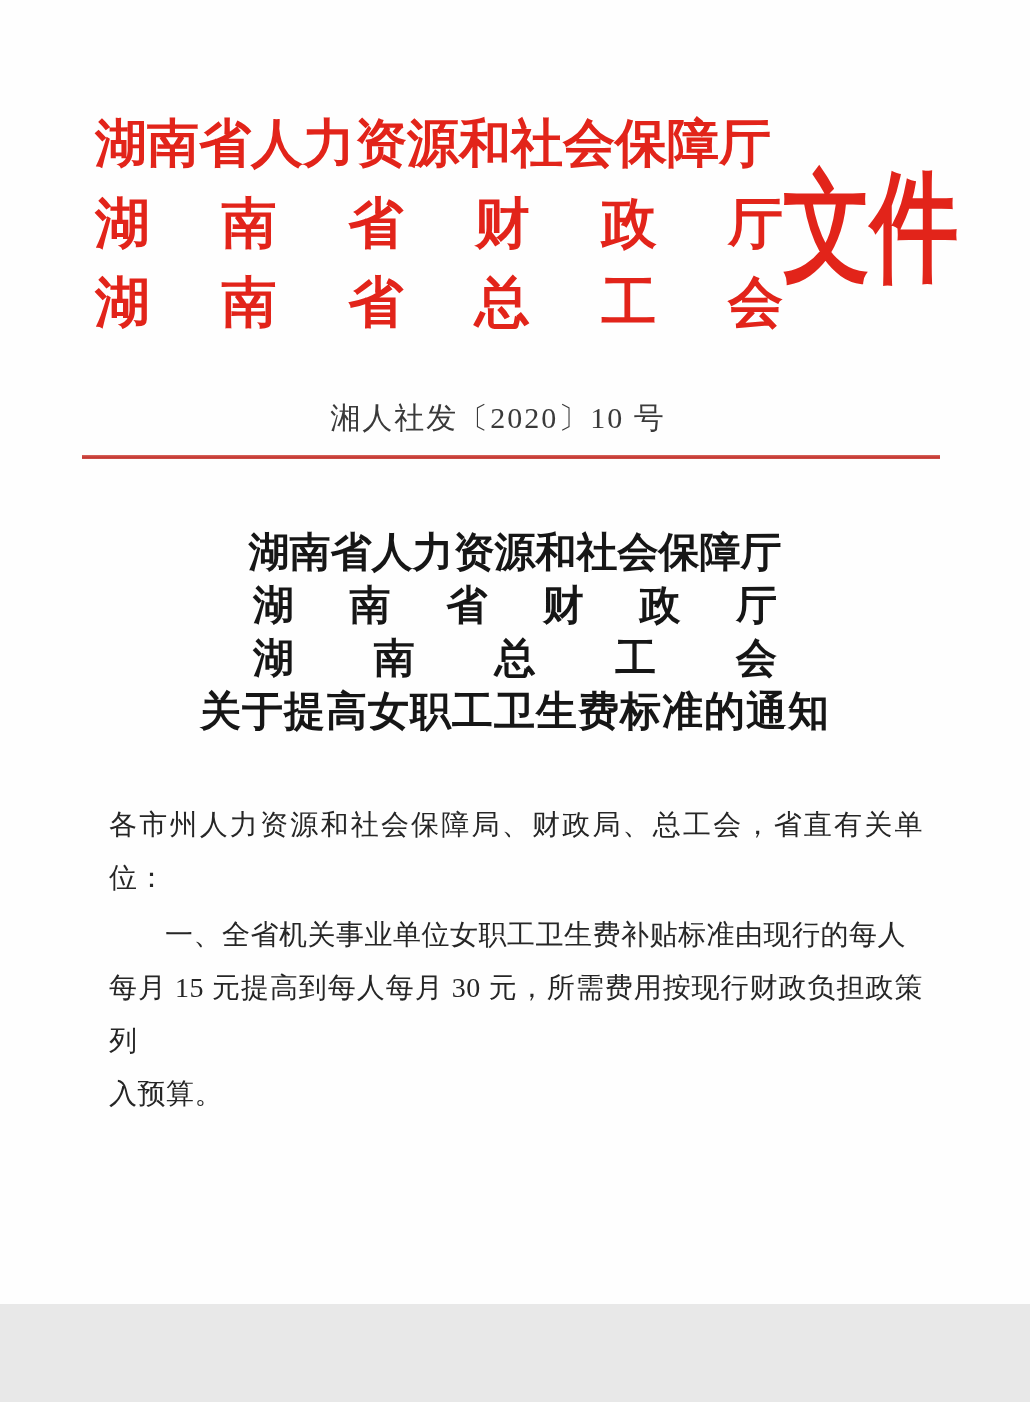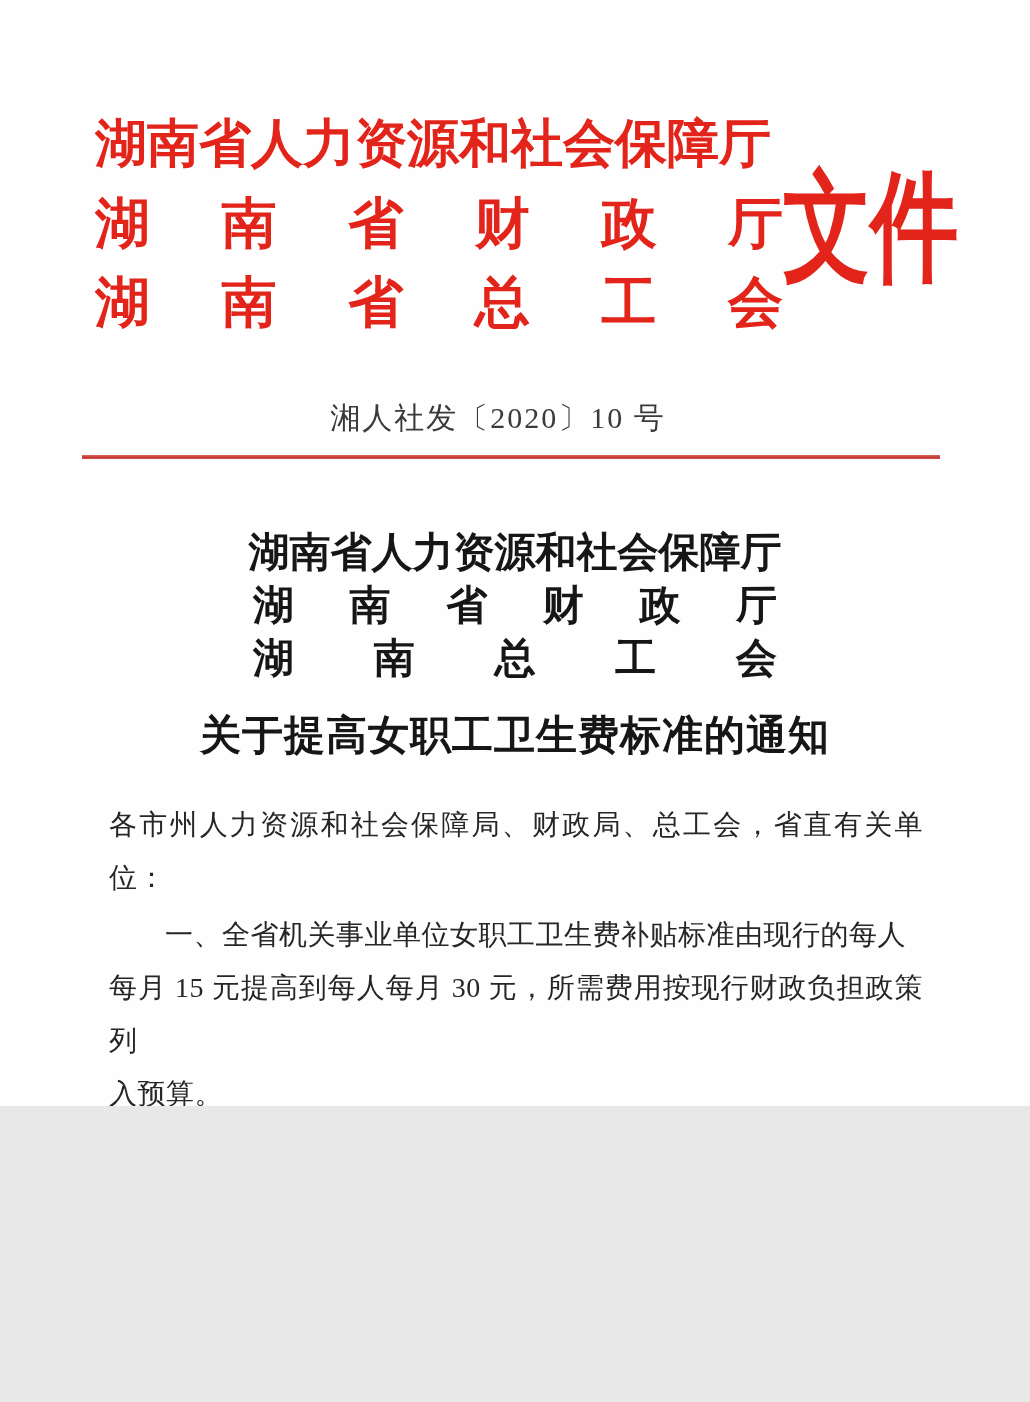--- a/index.html
+++ b/index.html
@@ -3,21 +3,21 @@
 <meta charset="utf-8">
 <style>
   html, body {
     margin: 0;
     padding: 0;
     background: #e8e8e8;
   }
   .page {
     position: relative;
     width: 1030px;
-    height: 1106px;
+    height: 1304px;
     margin: 0 auto;
     background: #fefefe;
     overflow: hidden;
     font-family: "Liberation Serif", "DejaVu Serif", serif;
   }
 
   
   .letterhead {
     position: absolute;
     top: 104px;
@@ -101,21 +101,20 @@
     white-space: nowrap;
   }
   .t-just {
     width: 524px;
     margin: 0 auto;
   }
   .t-subject {
     font-size: 41px;
     letter-spacing: 1px;
     white-space: nowrap;
-    margin-top: 24px;
   }
 
   
   .body-text {
     position: absolute;
     top: 794px;
     left: 105px;
     width: 822px;
     font-size: 28px;
     line-height: 53px;

